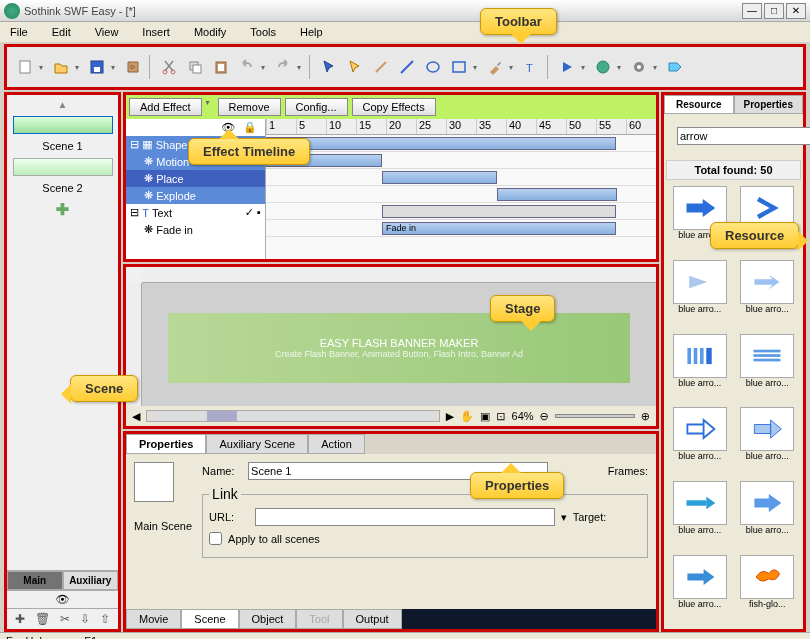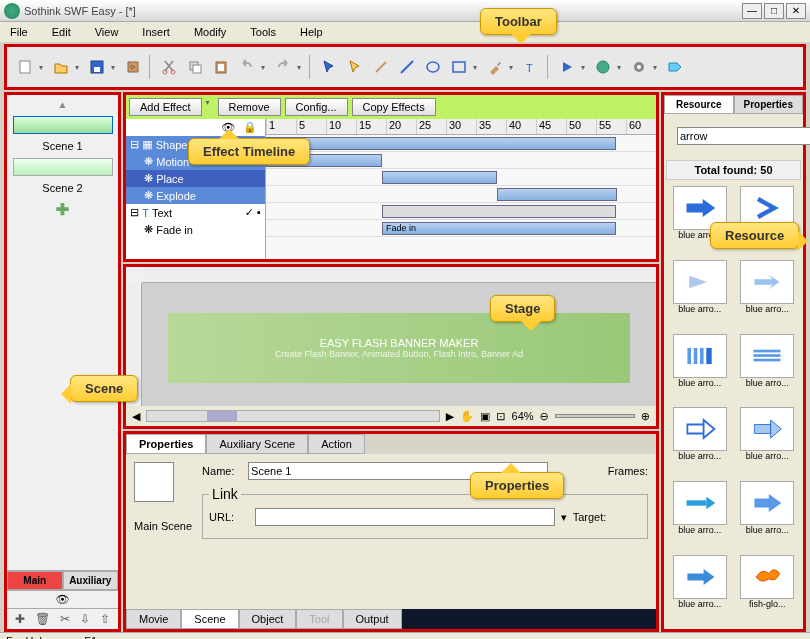--- a/index.html
+++ b/index.html
@@ -20,21 +20,21 @@
 .left-panel{width:130px;border:3px solid #c00;background:#f0f0f0;display:flex;flex-direction:column;}
 .scene-list{flex:1;padding:4px;display:flex;flex-direction:column;align-items:center;gap:6px;}
 .scene-arrow-up{color:#888;font-size:10px;}
 .scene-thumb{width:100px;height:18px;border:1px solid #aaa;background:#fff;}
 .scene-thumb.sel{border:1px solid #06c;background:linear-gradient(to bottom,#dfd,#9d9);}
 .scene-thumb.g2{background:linear-gradient(to bottom,#efe,#beb);}
 .scene-label{text-align:center;font-size:11px;}
 .plus-btn{color:#6a6;font-size:16px;font-weight:bold;}
 .left-tabs{display:flex;border-top:1px solid #aaa;}
 .ltab{flex:1;padding:3px;text-align:center;background:#ddd;border:1px solid #aaa;font-weight:bold;font-size:10px;}
-.ltab.active{background:#ef4444;}
+.ltab.active{background:#737373;}
 .left-icons{display:flex;justify-content:space-around;padding:3px;border-top:1px solid #aaa;}
 .left-icons span{font-size:12px;color:#555;}
 .center-col{flex:1;display:flex;flex-direction:column;gap:2px;}
 .timeline-wrap{border:3px solid #c00;height:170px;background:#f8f8f8;display:flex;flex-direction:column;}
 .timeline-btns{display:flex;gap:4px;padding:3px;background:#bef264;}
 .tl-btn{padding:2px 10px;border:1px solid #888;background:linear-gradient(to bottom,#fff,#e0e0e0);font-size:11px;}
 .timeline-body{flex:1;display:flex;overflow:hidden;}
 .tl-tree{width:140px;background:#fff;border-right:1px solid #aaa;font-size:11px;}
 .tl-row{padding:2px 4px;display:flex;align-items:center;gap:3px;}
 .tl-row.r1{background:#5a8ad8;color:#fff;}
@@ -377,20 +377,24 @@
             <span style="margin-left:auto">Frames:</span>
           </div>
           <fieldset class="fieldset">
             <legend>Link</legend>
             <div class="field-row">
               <label>URL:</label>
               <input type="text" style="">
               <span>▾</span>
               <label>Target:</label>
             </div>
+            <div class="field-row">
+              <input type="checkbox" style="">
+              <span>Apply to all scenes</span>
+            </div>
           </fieldset>
         </div>
       </div>
       <div class="bottom-tabs">
         <div class="btab">Movie</div>
         <div class="btab active">Scene</div>
         <div class="btab">Object</div>
         <div class="btab dis">Tool</div>
         <div class="btab">Output</div>
       </div>

